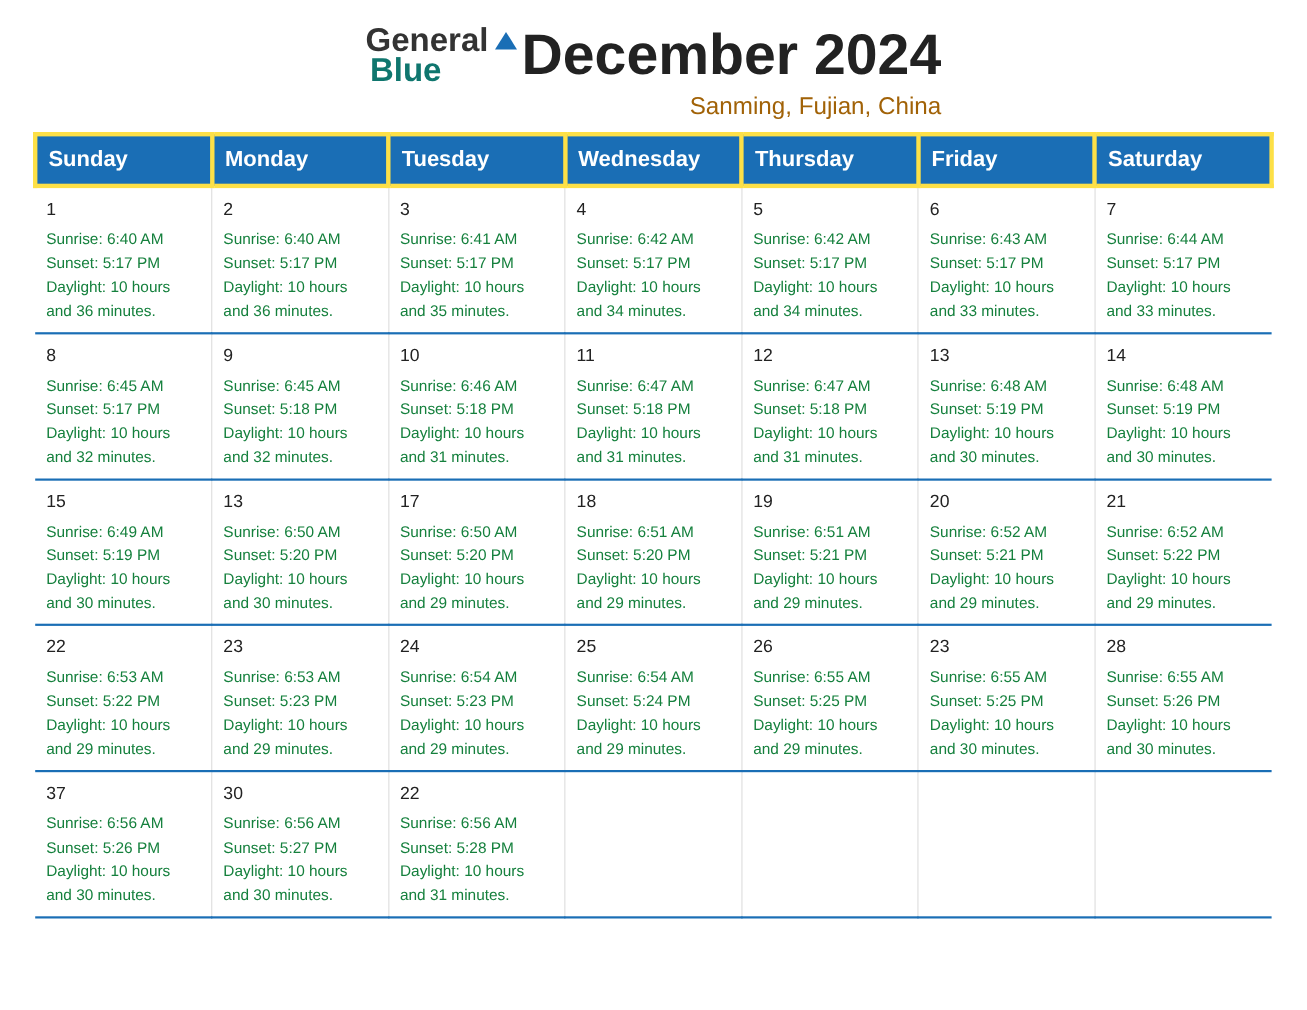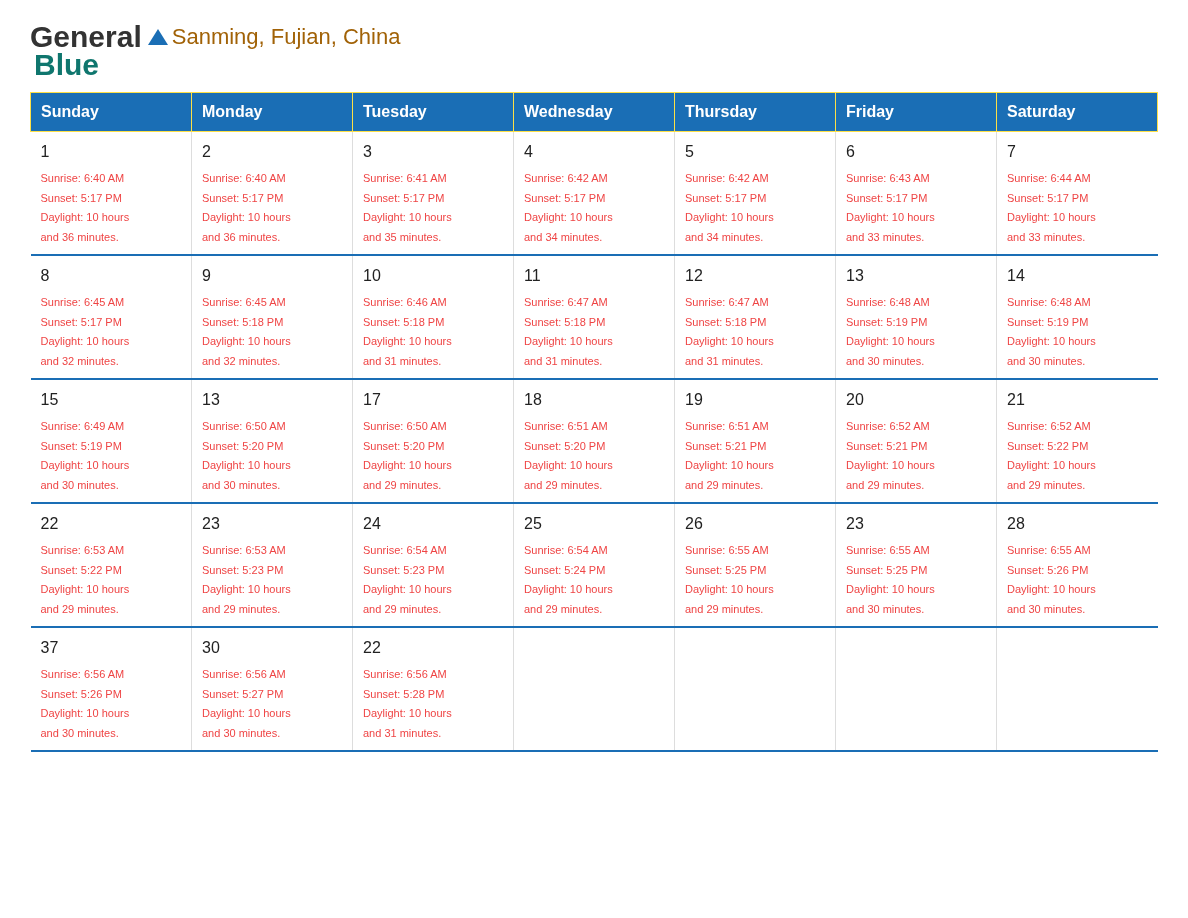--- a/index.html
+++ b/index.html
@@ -5,21 +5,21 @@
     * { box-sizing: border-box; margin: 0; padding: 0; }
     body {
       font-family: Arial, sans-serif;
       background: #fff;
       padding: 20px 30px;
       width: 1188px;
       min-height: 918px;
     }
     .header {
       display: flex;
-      justify-content: flex-start;
+      justify-content: center;
       align-items: flex-start;
       margin-bottom: 5px;
     }
     .logo {
       display: flex;
       flex-direction: column;
       align-items: flex-start;
     }
     .title-section {
       text-align: right;
@@ -39,23 +39,23 @@
       border-collapse: collapse;
       margin-top: 10px;
     }
     .calendar thead tr {
       background-color: #1a6eb5;
     }
     .calendar thead th {
       color: #fff;
       padding: 10px 10px;
       text-align: left;
-      font-size: 16px;
+      font-size: 20px;
       font-weight: 600;
-      border: 1px solid #fde047;
+      border: 4px solid #fde047;
     }
     .calendar tbody tr {
       border-bottom: 2px solid #1a6eb5;
     }
     .calendar tbody td {
       vertical-align: top;
       padding: 8px 10px;
       font-size: 13px;
       color: #333;
       border-right: 1px solid #ddd;
@@ -67,22 +67,22 @@
       border-right: none;
     }
     .day-number {
       font-size: 16px;
       font-weight: normal;
       color: #222;
       display: block;
       margin-bottom: 4px;
     }
     .day-info {
-      font-size: 11px;
-      color: #ef4444;
+      font-size: 14px;
+      color: #15803d;
       line-height: 1.55;
     }
     .empty-cell {
       background: #fff;
     }
     .logo-row {
       display: flex;
       align-items: center;
     }
     .logo-name {
@@ -101,20 +101,21 @@
   <div class="logo">
     <div class="logo-row">
       <span class="logo-name">General</span>
       <svg width="28" height="22" viewBox="0 0 28 22" style="margin-left:2px; margin-top:-2px;">
         <polygon points="4,20 24,20 14,4" fill="#1a6eb5"></polygon>
       </svg>
     </div>
     <span class="logo-name logo-name-blue" style="margin-top:-6px; margin-left: 4px;">Blue</span>
   </div>
   <div class="title-section">
+    <div class="calendar-title">December 2024</div>
     <div class="subtitle">Sanming, Fujian, China</div>
   </div>
 </div>
 
 <table class="calendar">
   <thead>
     <tr>
       <th>Sunday</th>
       <th>Monday</th>
       <th>Tuesday</th>

